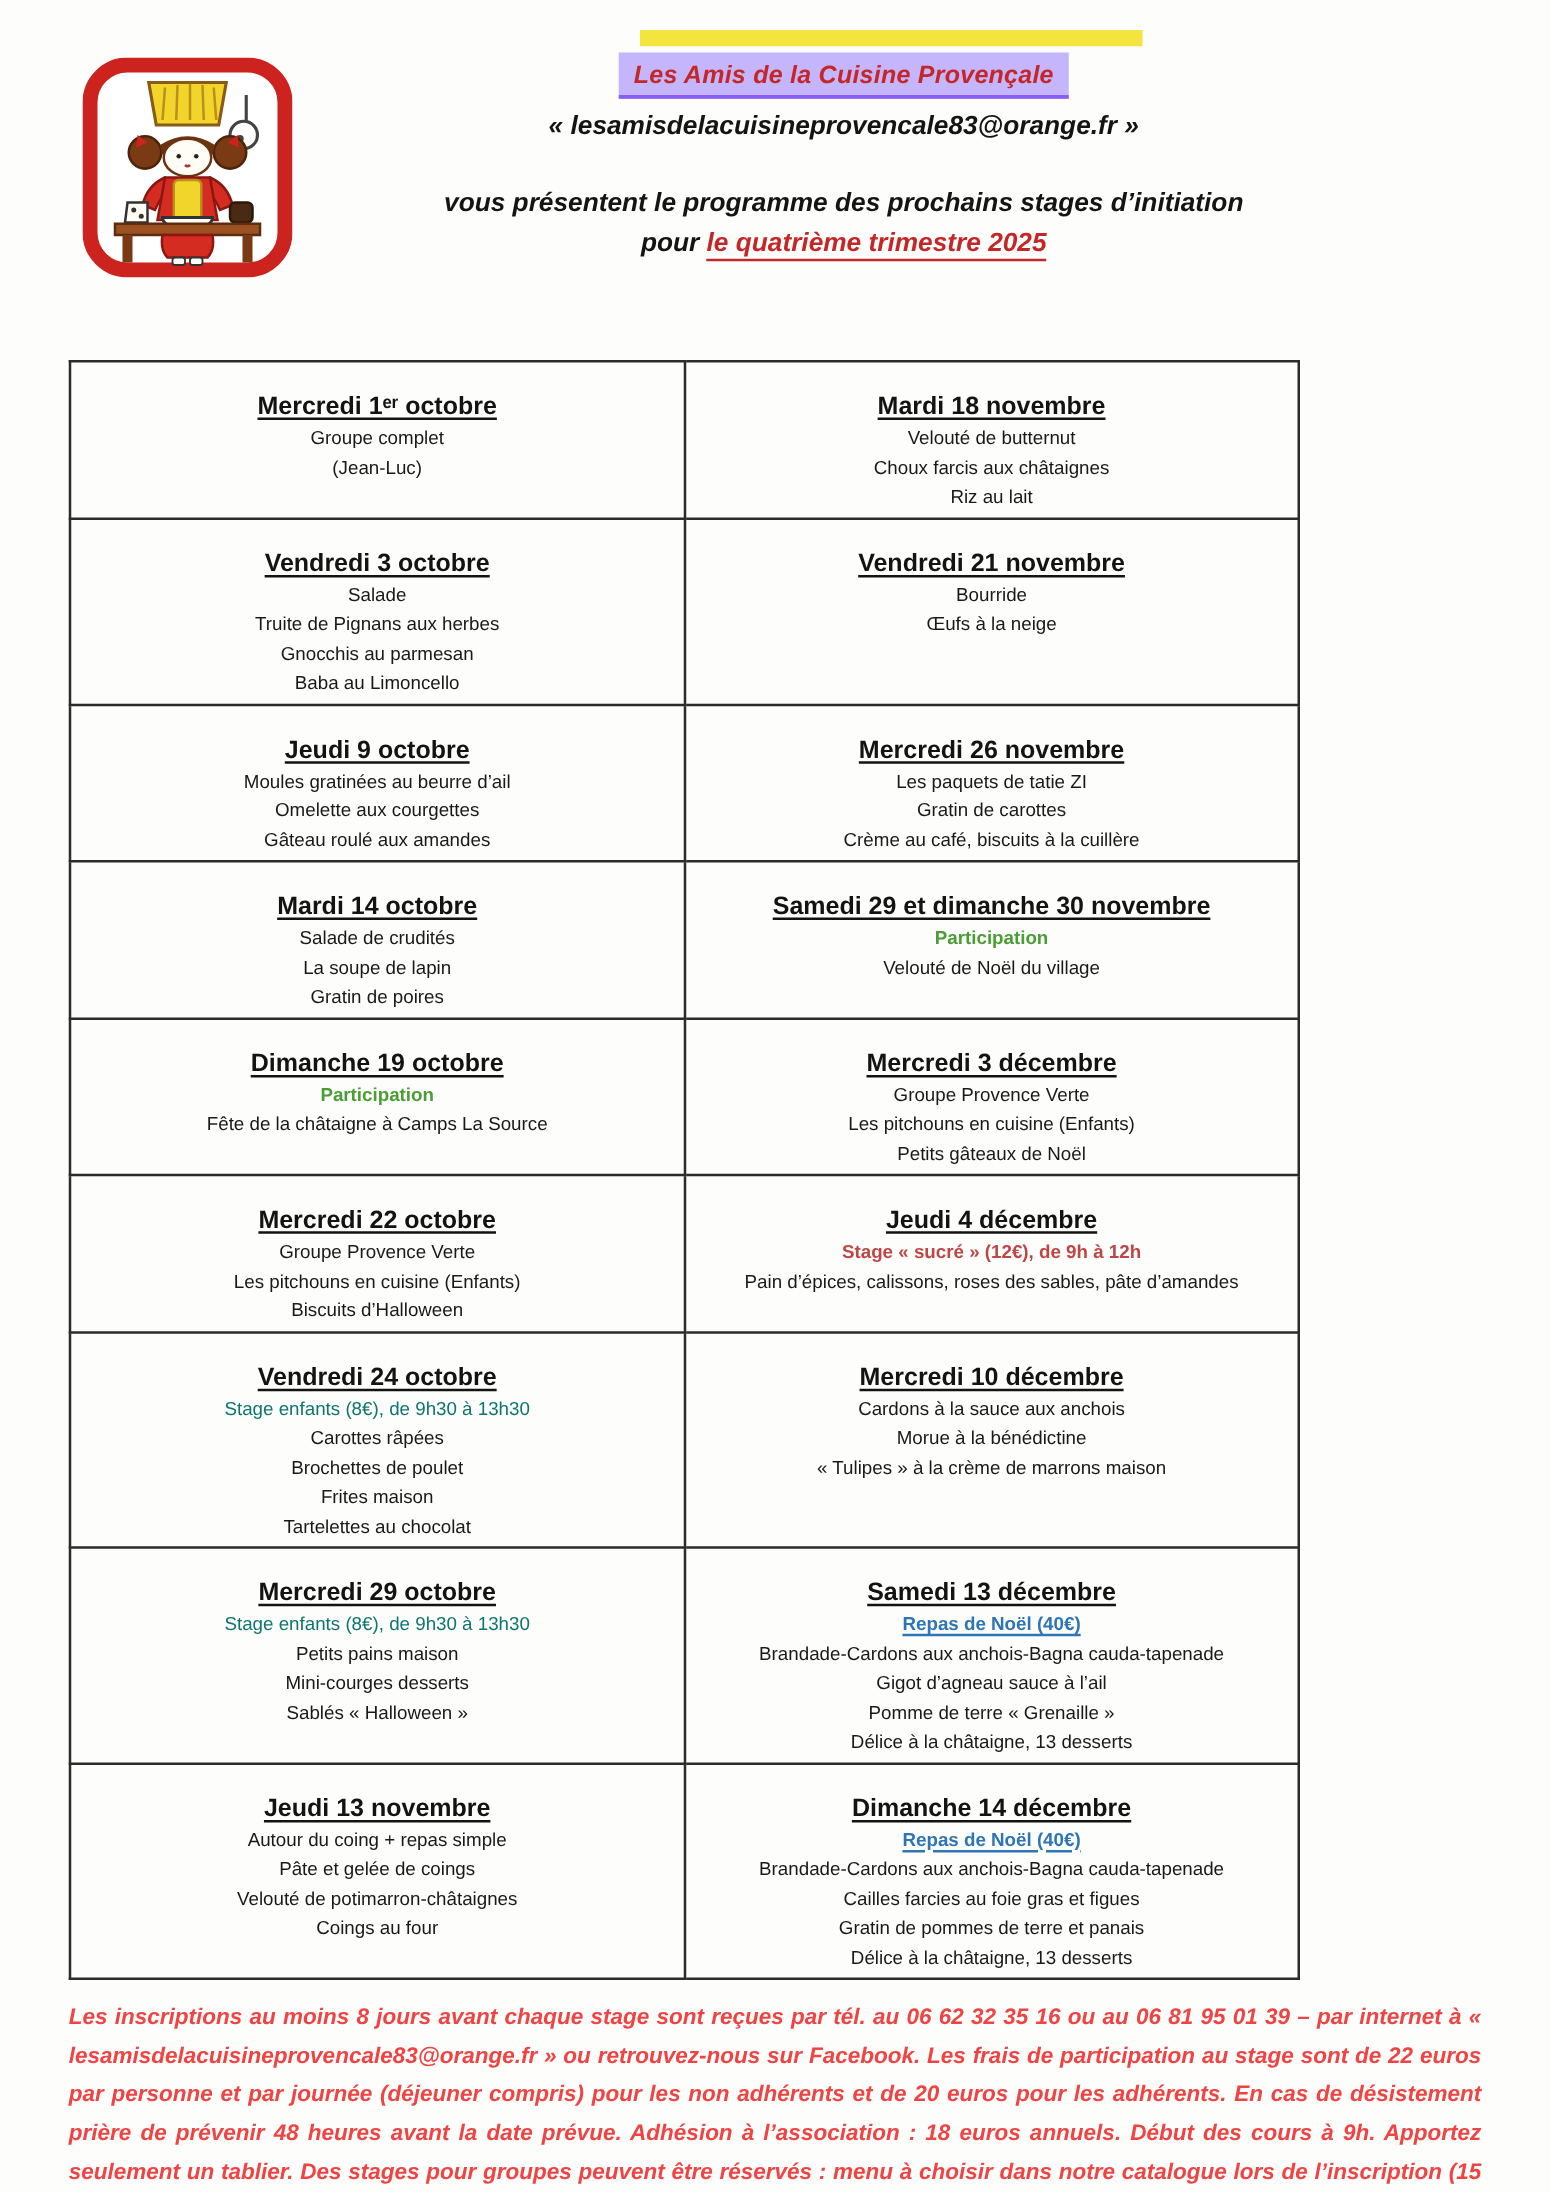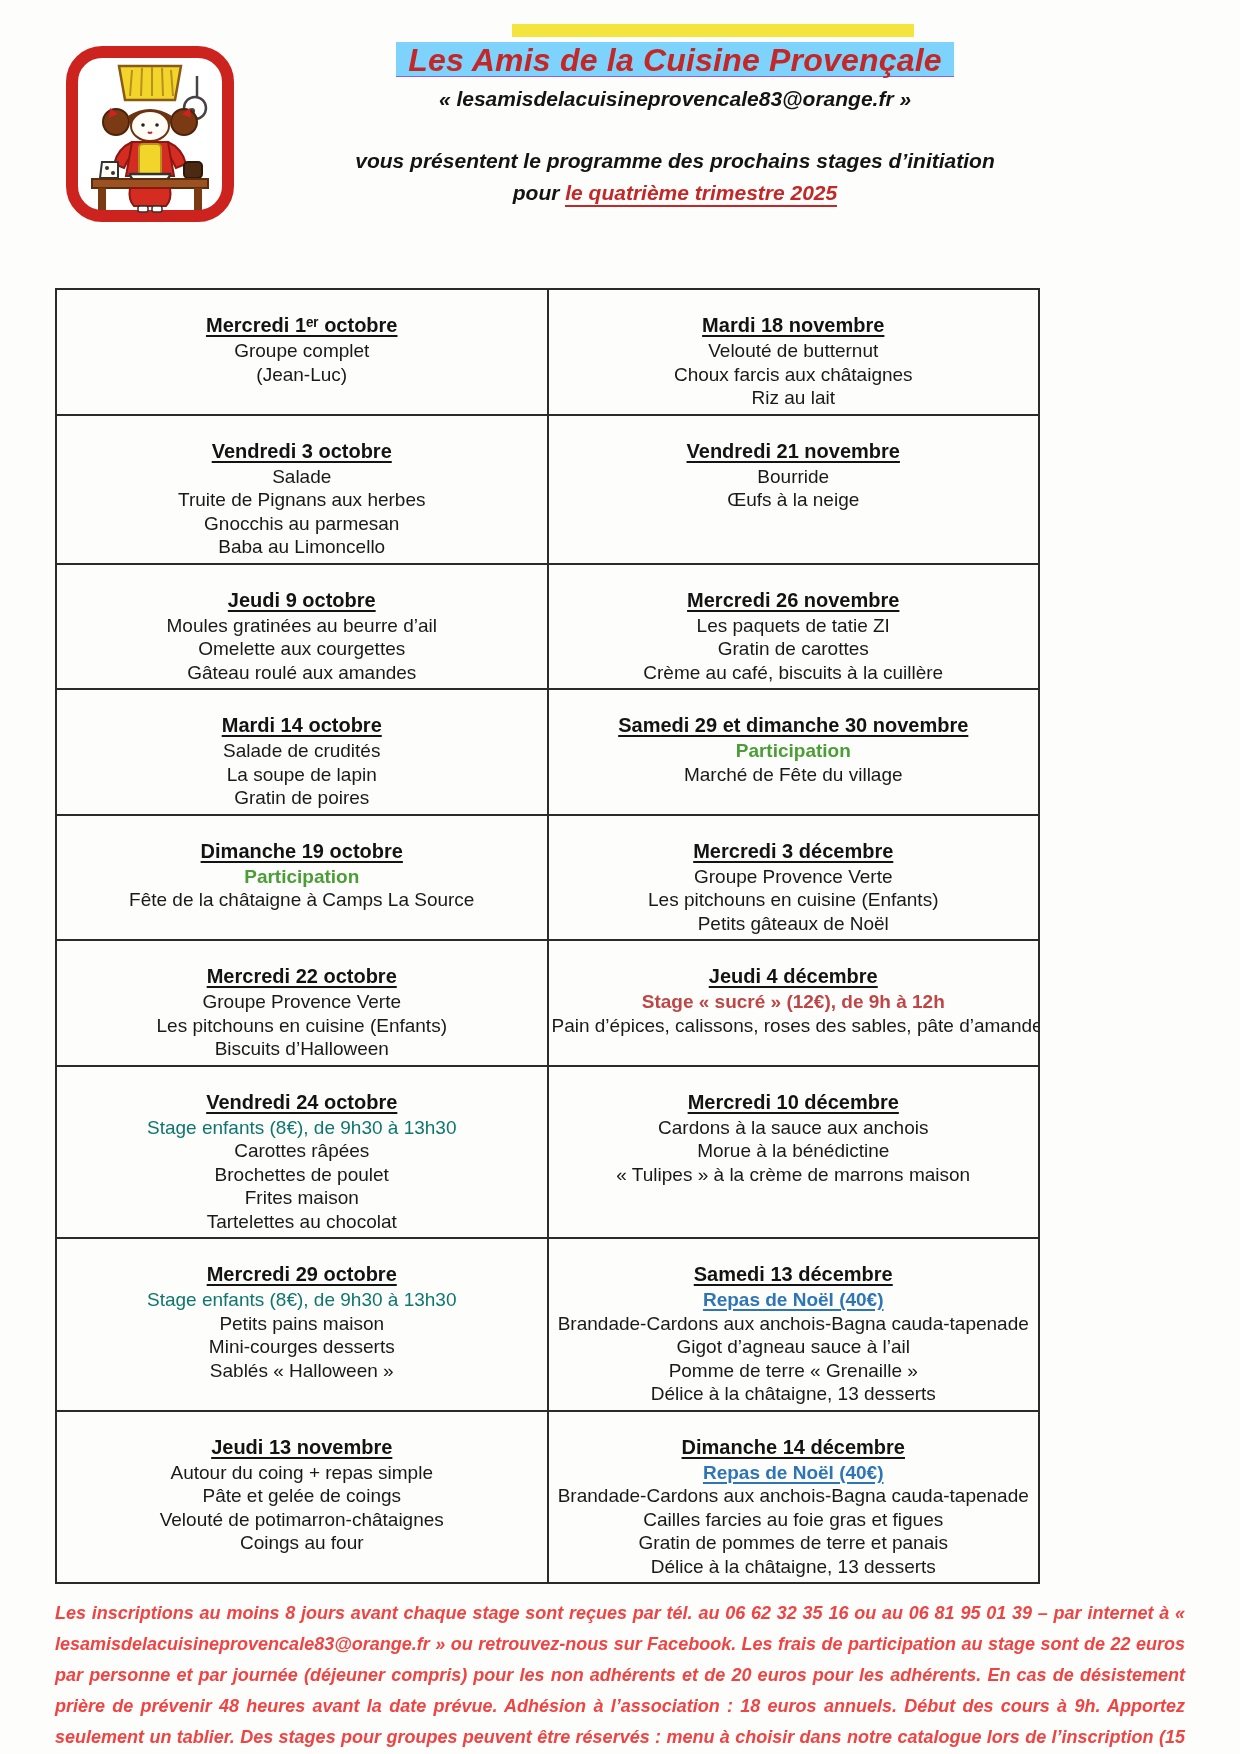--- a/index.html
+++ b/index.html
@@ -18,24 +18,24 @@
     background:#f2e22e;opacity:.92;
   }
   .header{position:relative;height:288px;}
   .logo-box{position:absolute;left:66px;top:46px;width:168px;height:176px;}
   .header-text{
     margin-left:240px;width:870px;text-align:center;padding-top:42px;
     font-style:italic;font-weight:bold;
   }
   .assoc-title{
     display:inline-block;
-    font-size:32px;line-height:30px;letter-spacing:.2px;
-    color:#c32727;background:#7dd3fc;
+    font-size:20px;line-height:30px;letter-spacing:.2px;
+    color:#c32727;background:#c4b5fd;
     padding:3px 12px 1px 12px;
-    border-bottom:1px solid #8b5cf6;
+    border-bottom:3px solid #8b5cf6;
   }
   .assoc-email{font-size:21px;margin-top:10px;color:#141414;}
   .intro{margin-top:34px;font-size:21px;line-height:31px;color:#141414;}
   .intro-l3{margin-top:1px;font-size:21px;line-height:31px;color:#141414;}
   .trimestre{
     color:#c32727;border-bottom:2px solid #c32727;padding-bottom:1px;
   }
 
   
   table.program{
@@ -48,21 +48,21 @@
     vertical-align:top;text-align:center;
     padding:23px 3px 4px 3px;
     overflow:hidden;
   }
   .cell-date{
     font-weight:bold;font-size:20px;line-height:24px;color:#131313;
     text-decoration:underline;text-decoration-thickness:2px;text-underline-offset:3px;
     margin-bottom:2px;white-space:nowrap;
   }
   .menu-line{
-    font-size:19px;line-height:23.5px;color:#191919;white-space:nowrap;
+    font-size:15px;line-height:23.5px;color:#191919;white-space:nowrap;
   }
   .style-green{color:#4a9e35;font-weight:bold;}
   .style-red{color:#bf4646;font-weight:bold;}
   .style-blue{color:#0f766e;}
   .style-blueU{
     color:#2e75b6;font-weight:bold;
     text-decoration:underline;text-decoration-thickness:2px;text-underline-offset:3px;
   }
 
   
@@ -182,21 +182,21 @@
         <tr style="height: 95px;">
           <td>
             <div class="cell-date">Mardi 14 octobre</div>
             <div class="menu-line">Salade de crudités</div>
             <div class="menu-line">La soupe de lapin</div>
             <div class="menu-line">Gratin de poires</div>
           </td>
           <td>
             <div class="cell-date">Samedi 29 et dimanche 30 novembre</div>
             <div class="menu-line style-green">Participation</div>
-            <div class="menu-line">Marché de Fête du village</div>
+            <div class="menu-line">Velouté de Noël du village</div>
           </td>
         </tr>
         <tr style="height: 93px;">
           <td>
             <div class="cell-date">Dimanche 19 octobre</div>
             <div class="menu-line style-green">Participation</div>
             <div class="menu-line">Fête de la châtaigne à Camps La Source</div>
           </td>
           <td>
             <div class="cell-date">Mercredi 3 décembre</div>

